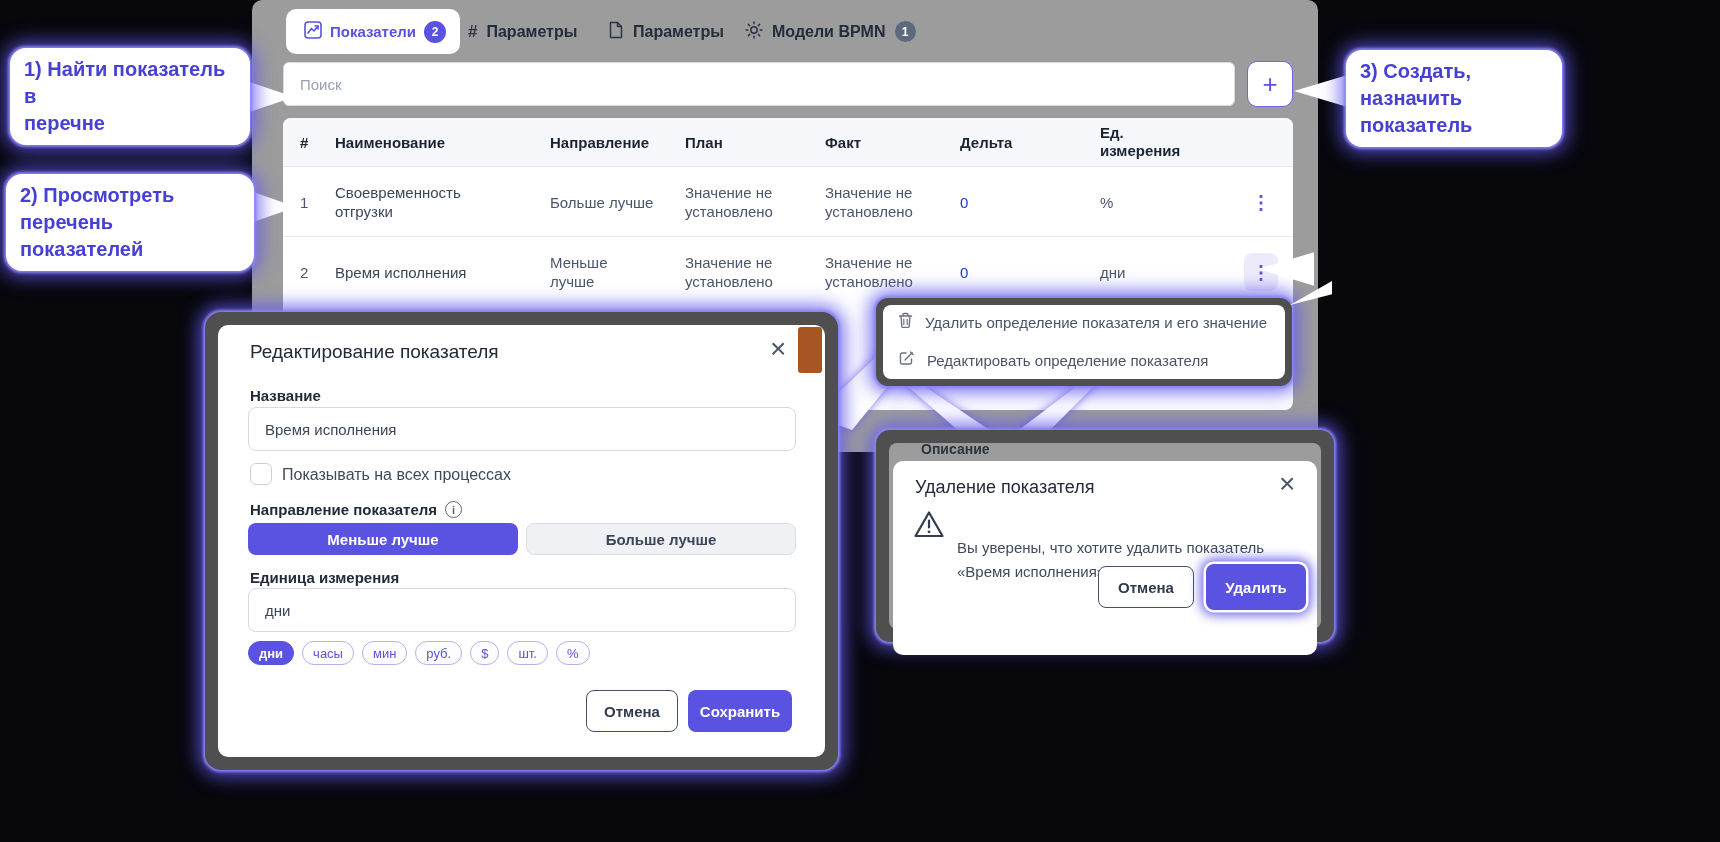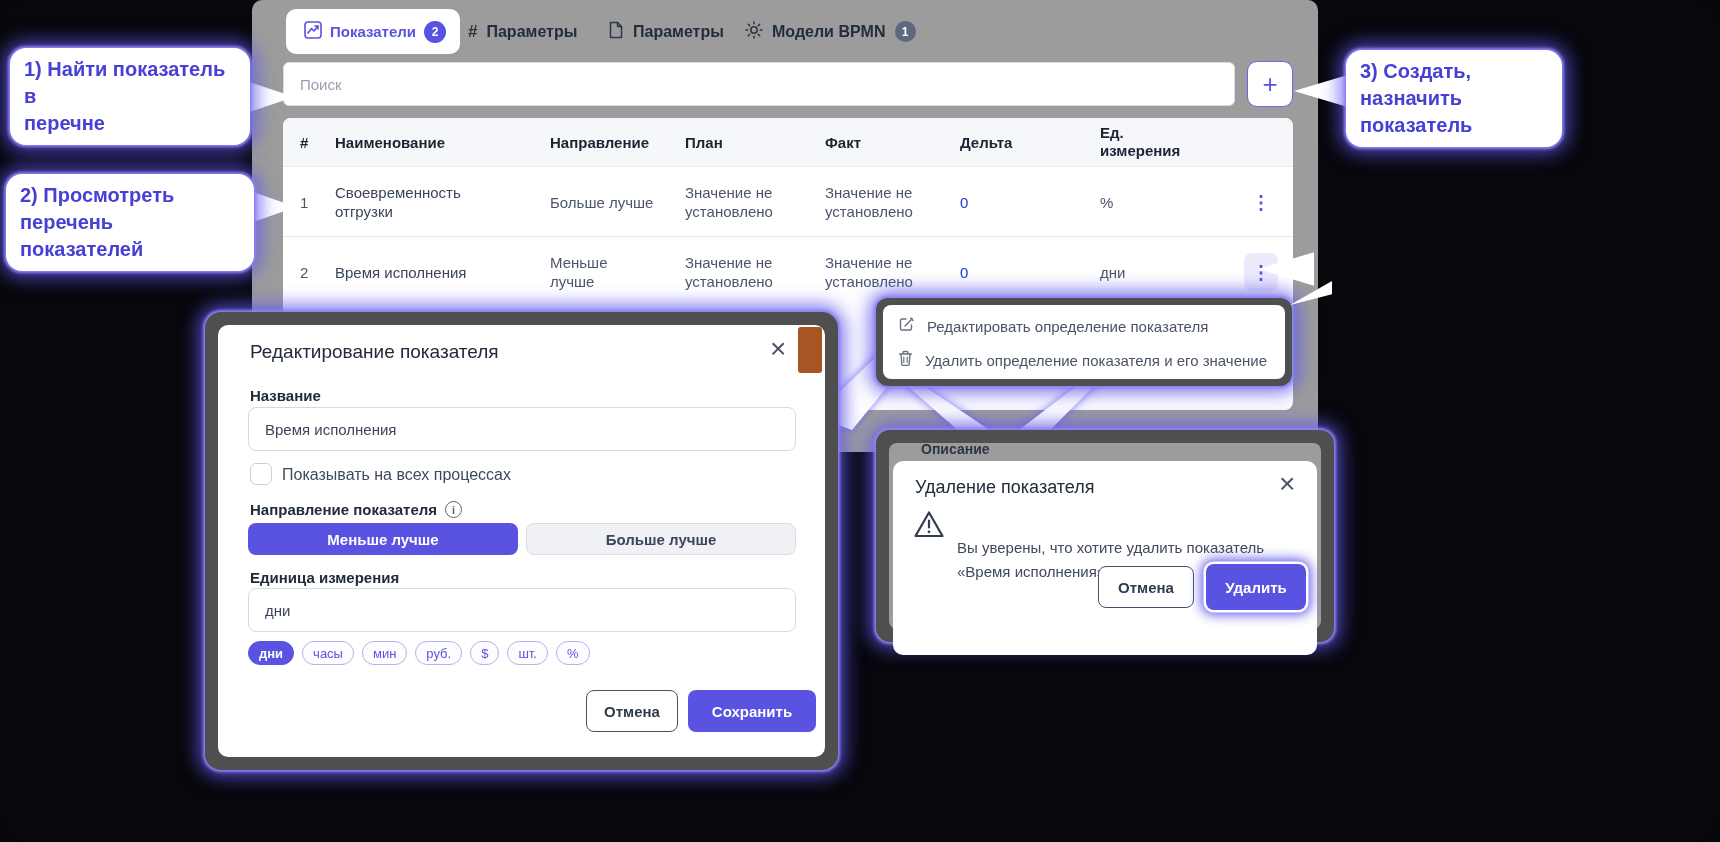--- a/index.html
+++ b/index.html
@@ -165,41 +165,41 @@
         <feDropShadow dx="0" dy="0" stdDeviation="4" flood-color="#6a60ee" flood-opacity="0.9"></feDropShadow>
       </filter>
     </defs>
     <polygon points="898,336 922,344 852,430 814,416" fill="#fff" filter="url(#g)"></polygon>
     <polygon points="896,376 918,382 1046,468 1008,474" fill="#fff" filter="url(#g)"></polygon>
     <polygon points="1082,382 1104,376 1004,476 972,466" fill="#fff" filter="url(#g)"></polygon>
   </svg>
 
   <div id="menu-frame" class="abs frame"></div>
   <div id="menu" class="abs">
-    <div class="menu-item" style="margin-top:4px;">
-      <span>
-        <svg width="17" height="17" viewBox="0 0 17 17" fill="none">
-            <path d="M8 3 H4 a1.5 1.5 0 0 0 -1.5 1.5 v8 a1.5 1.5 0 0 0 1.5 1.5 h8 a1.5 1.5 0 0 0 1.5 -1.5 V9" stroke="#6a7280" stroke-width="1.4" stroke-linecap="round"></path>
-            <path d="M7 10 L14.2 2.8 M14.2 2.8 l0 0" stroke="#6a7280" stroke-width="1.4" stroke-linecap="round"></path>
-            <path d="M12.6 2 l2.4 2.4" stroke="#6a7280" stroke-width="1.4" stroke-linecap="round"></path>
-          </svg>
-      </span>
-      <span class="lbl">Редактировать определение показателя</span>
-    </div>
     <div class="menu-item">
       <span>
         <svg width="15" height="17" viewBox="0 0 15 17" fill="none">
             <path d="M1.5 4 h12" stroke="#6a7280" stroke-width="1.4" stroke-linecap="round"></path>
             <path d="M5 4 V2.5 a1 1 0 0 1 1 -1 h3 a1 1 0 0 1 1 1 V4" stroke="#6a7280" stroke-width="1.4"></path>
             <path d="M3 4 l0.8 10.2 a1.3 1.3 0 0 0 1.3 1.2 h4.8 a1.3 1.3 0 0 0 1.3 -1.2 L12 4" stroke="#6a7280" stroke-width="1.4"></path>
             <path d="M5.8 7 v5.5 M9.2 7 v5.5" stroke="#6a7280" stroke-width="1.2" stroke-linecap="round"></path>
           </svg>
       </span>
       <span class="lbl">Удалить определение показателя и его значение</span>
     </div>
+    <div class="menu-item" style="margin-top:4px;">
+      <span>
+        <svg width="17" height="17" viewBox="0 0 17 17" fill="none">
+            <path d="M8 3 H4 a1.5 1.5 0 0 0 -1.5 1.5 v8 a1.5 1.5 0 0 0 1.5 1.5 h8 a1.5 1.5 0 0 0 1.5 -1.5 V9" stroke="#6a7280" stroke-width="1.4" stroke-linecap="round"></path>
+            <path d="M7 10 L14.2 2.8 M14.2 2.8 l0 0" stroke="#6a7280" stroke-width="1.4" stroke-linecap="round"></path>
+            <path d="M12.6 2 l2.4 2.4" stroke="#6a7280" stroke-width="1.4" stroke-linecap="round"></path>
+          </svg>
+      </span>
+      <span class="lbl">Редактировать определение показателя</span>
+    </div>
   </div>
 
   <div id="edit-frame" class="abs frame"></div>
   <div id="edit-modal" class="abs">
 
     <div class="abs" style="left:580px;top:2px;width:24px;height:46px;background:#a85423;border-radius:3px;"></div>
 
     <div class="abs mtitle" style="left:32px;top:16px;">Редактирование показателя</div>
     <div class="abs closex" style="left:552px;top:14px;">×</div>
 
@@ -244,21 +244,21 @@
           <span>шт.</span>
         </span>
       <span class="chip">
           <span>%</span>
         </span>
     </div>
 
     <div class="abs btn ghost" style="left:368px;top:365px;width:92px;">
         <span>Отмена</span>
       </div>
-    <div class="abs btn primary" style="left:470px;top:365px;width:128px;">
+    <div class="abs btn primary" style="left:470px;top:365px;width:104px;">
         <span>Сохранить</span>
       </div>
   </div>
 
   <div id="del-frame" class="abs frame"></div>
   <div id="del-inner" class="abs">
     <div class="abs" style="left:32px;top:-2px;font-size:14px;font-weight:700;color:#2b3443;">Описание</div>
   </div>
   <div id="del-modal" class="abs">
     <div class="abs mtitle" style="left:22px;top:16px;font-size:18px;">Удаление показателя</div>

